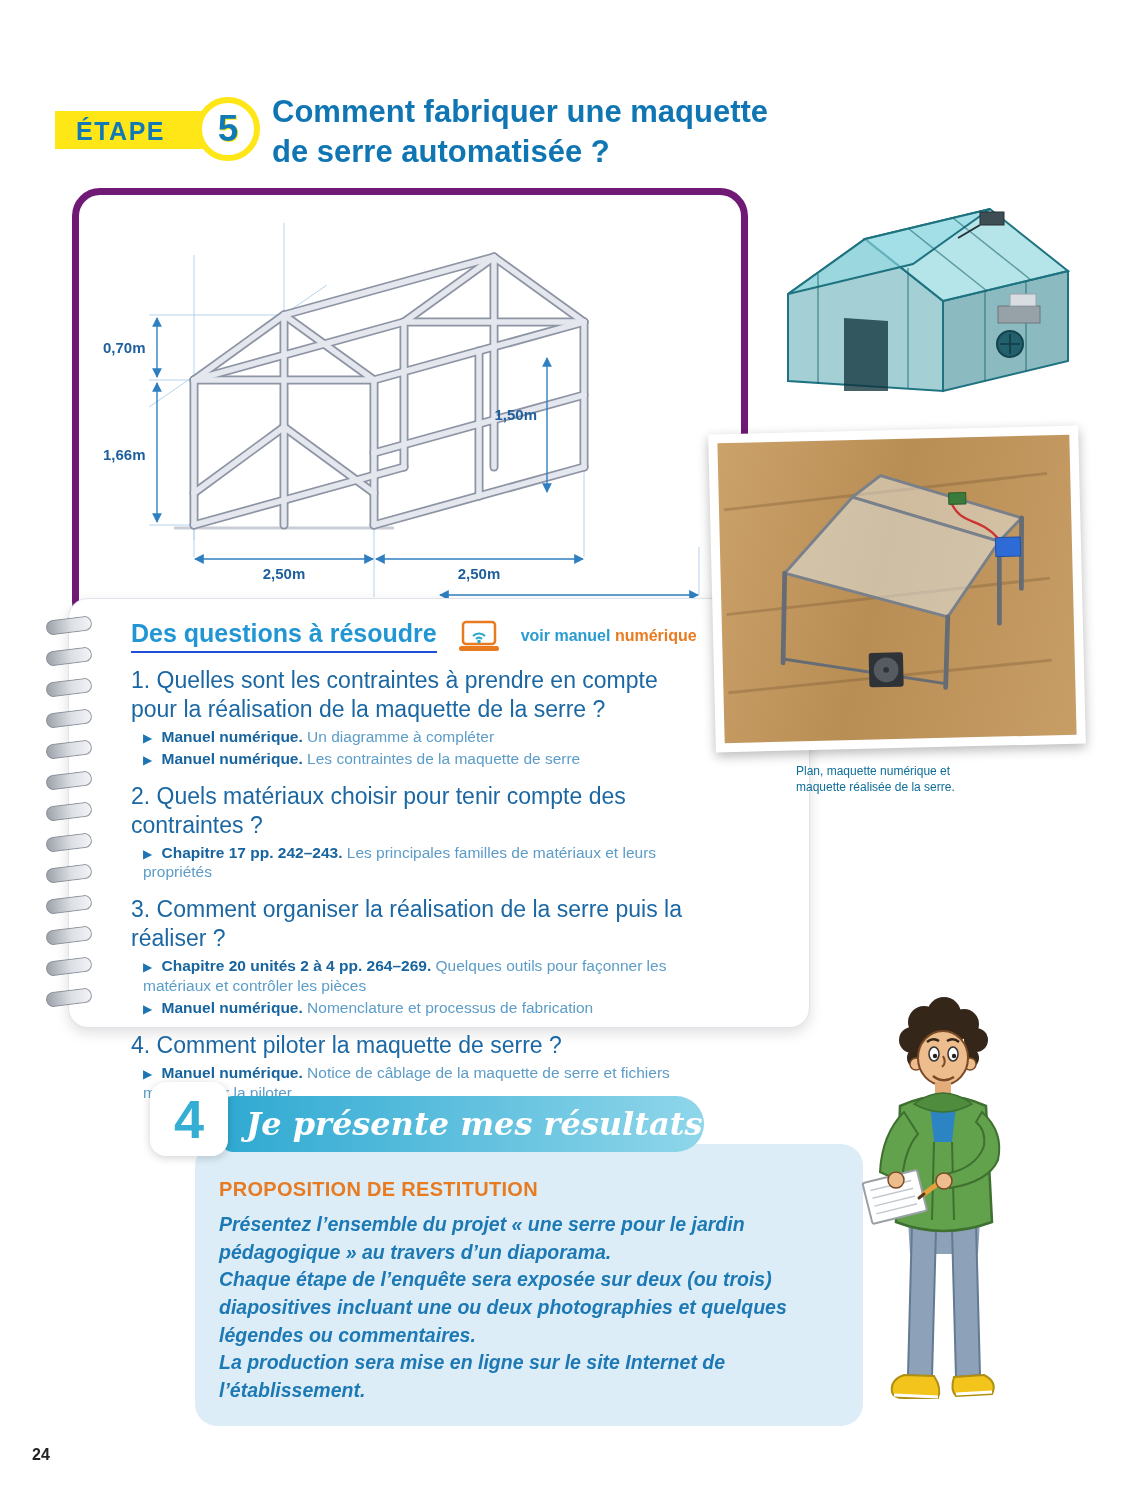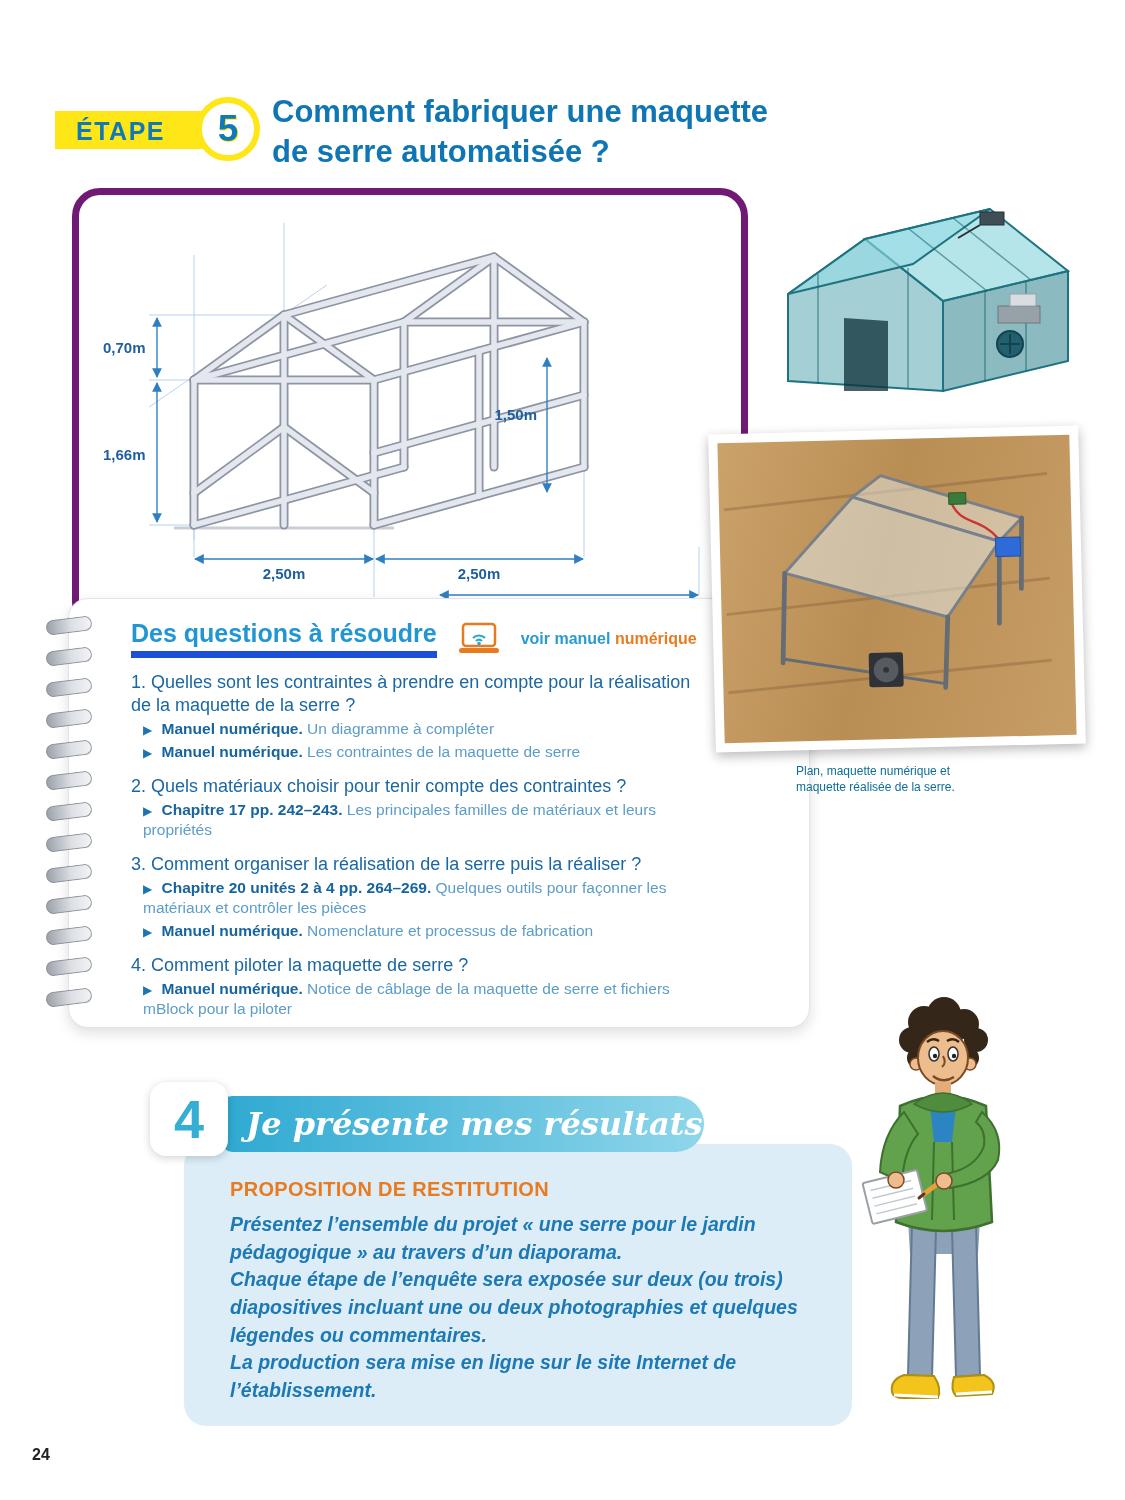--- a/index.html
+++ b/index.html
@@ -34,39 +34,39 @@
 
   
   .notebook { position:absolute; left:68px; top:598px; width:742px; height:430px; background:#fff;
               border:1px solid #e0e4ea; border-radius:20px; box-shadow:0 5px 14px rgba(0,0,0,.13); z-index:2;
               box-sizing:border-box; padding:20px 28px 16px 62px; }
   .rings { position:absolute; left:46px; top:618px; display:flex; flex-direction:column; gap:16px; z-index:3; }
   .ring { width:46px; height:15px; border-radius:8px; transform:rotate(-7deg);
           background:linear-gradient(90deg,#9aa0a8,#dcdfe4 55%,#f3f4f6);
           box-shadow:inset 0 0 0 1px #8f959d; }
   .q-head-row { display:flex; align-items:center; gap:20px; }
-  .q-heading { color:#2196d3; font-size:25px; font-weight:bold; border-bottom:7px solid #1d4ed8; padding-bottom:3px; }
+  .q-heading { color:#2196d3; font-size:25px; font-weight:bold; border-bottom:2px solid #1d4ed8; padding-bottom:3px; }
   .see-manual { font-size:16px; font-weight:bold; white-space:nowrap; }
   .see-manual .sm-a { color:#2a9bd2; }
   .see-manual .sm-b { color:#e87b20; }
-  .question { color:#1b67a3; font-size:18px; margin:13px 0 3px; line-height:1.25; max-width:575px; }
+  .question { color:#1b67a3; font-size:23px; margin:13px 0 3px; line-height:1.25; max-width:575px; }
   .ref { font-size:15.5px; margin:3px 0 3px 12px; line-height:1.28; max-width:575px; color:#5c9cc8; }
   .ref .arrow { color:#1b75b5; font-size:12px; margin-right:5px; }
   .ref .lead { color:#17649f; font-weight:bold; }
 
   
   .step4-card { position:absolute; left:150px; top:1082px; width:78px; height:74px; background:#fff; border-radius:16px;
                 box-shadow:0 2px 8px rgba(0,0,0,.18); display:flex; align-items:center; justify-content:center;
                 font-size:54px; font-weight:bold; color:#35aed3; z-index:4; }
   .results-banner { position:absolute; left:222px; top:1096px; width:482px; height:56px;
                     background:linear-gradient(90deg,#2fa9d2,#8fd6ea); border-radius:10px 28px 28px 10px;
                     display:flex; align-items:center; padding-left:24px; box-sizing:border-box;
                     color:#fff; font-family:"DejaVu Serif", serif; font-style:italic; font-weight:bold; font-size:32px; z-index:3; }
-  .results-panel { position:absolute; left:184px; top:1144px; width:668px; height:282px; background:#dcedf8;
-                   border-radius:22px; z-index:1; box-sizing:border-box; padding:34px 30px 20px 46px; }
+  .results-panel { position:absolute; left:195px; top:1144px; width:668px; height:282px; background:#dcedf8;
+                   border-radius:22px; z-index:1; box-sizing:border-box; padding:34px 30px 20px 24px; }
   .restitution-heading { color:#e87b20; font-weight:bold; font-size:20px; letter-spacing:.3px; margin:0 0 10px 0; }
   .results-panel p { color:#1d79b4; font-weight:bold; font-style:italic; font-size:19.5px; line-height:1.42; margin:0; max-width:610px; }
 
   .student { position:absolute; left:852px; top:982px; width:180px; height:465px; z-index:6; }
   .page-number { position:absolute; left:32px; top:1446px; font-size:16px; font-weight:bold; color:#222; }
 </style>
 </head>
 <body>
 
 <div class="page">

